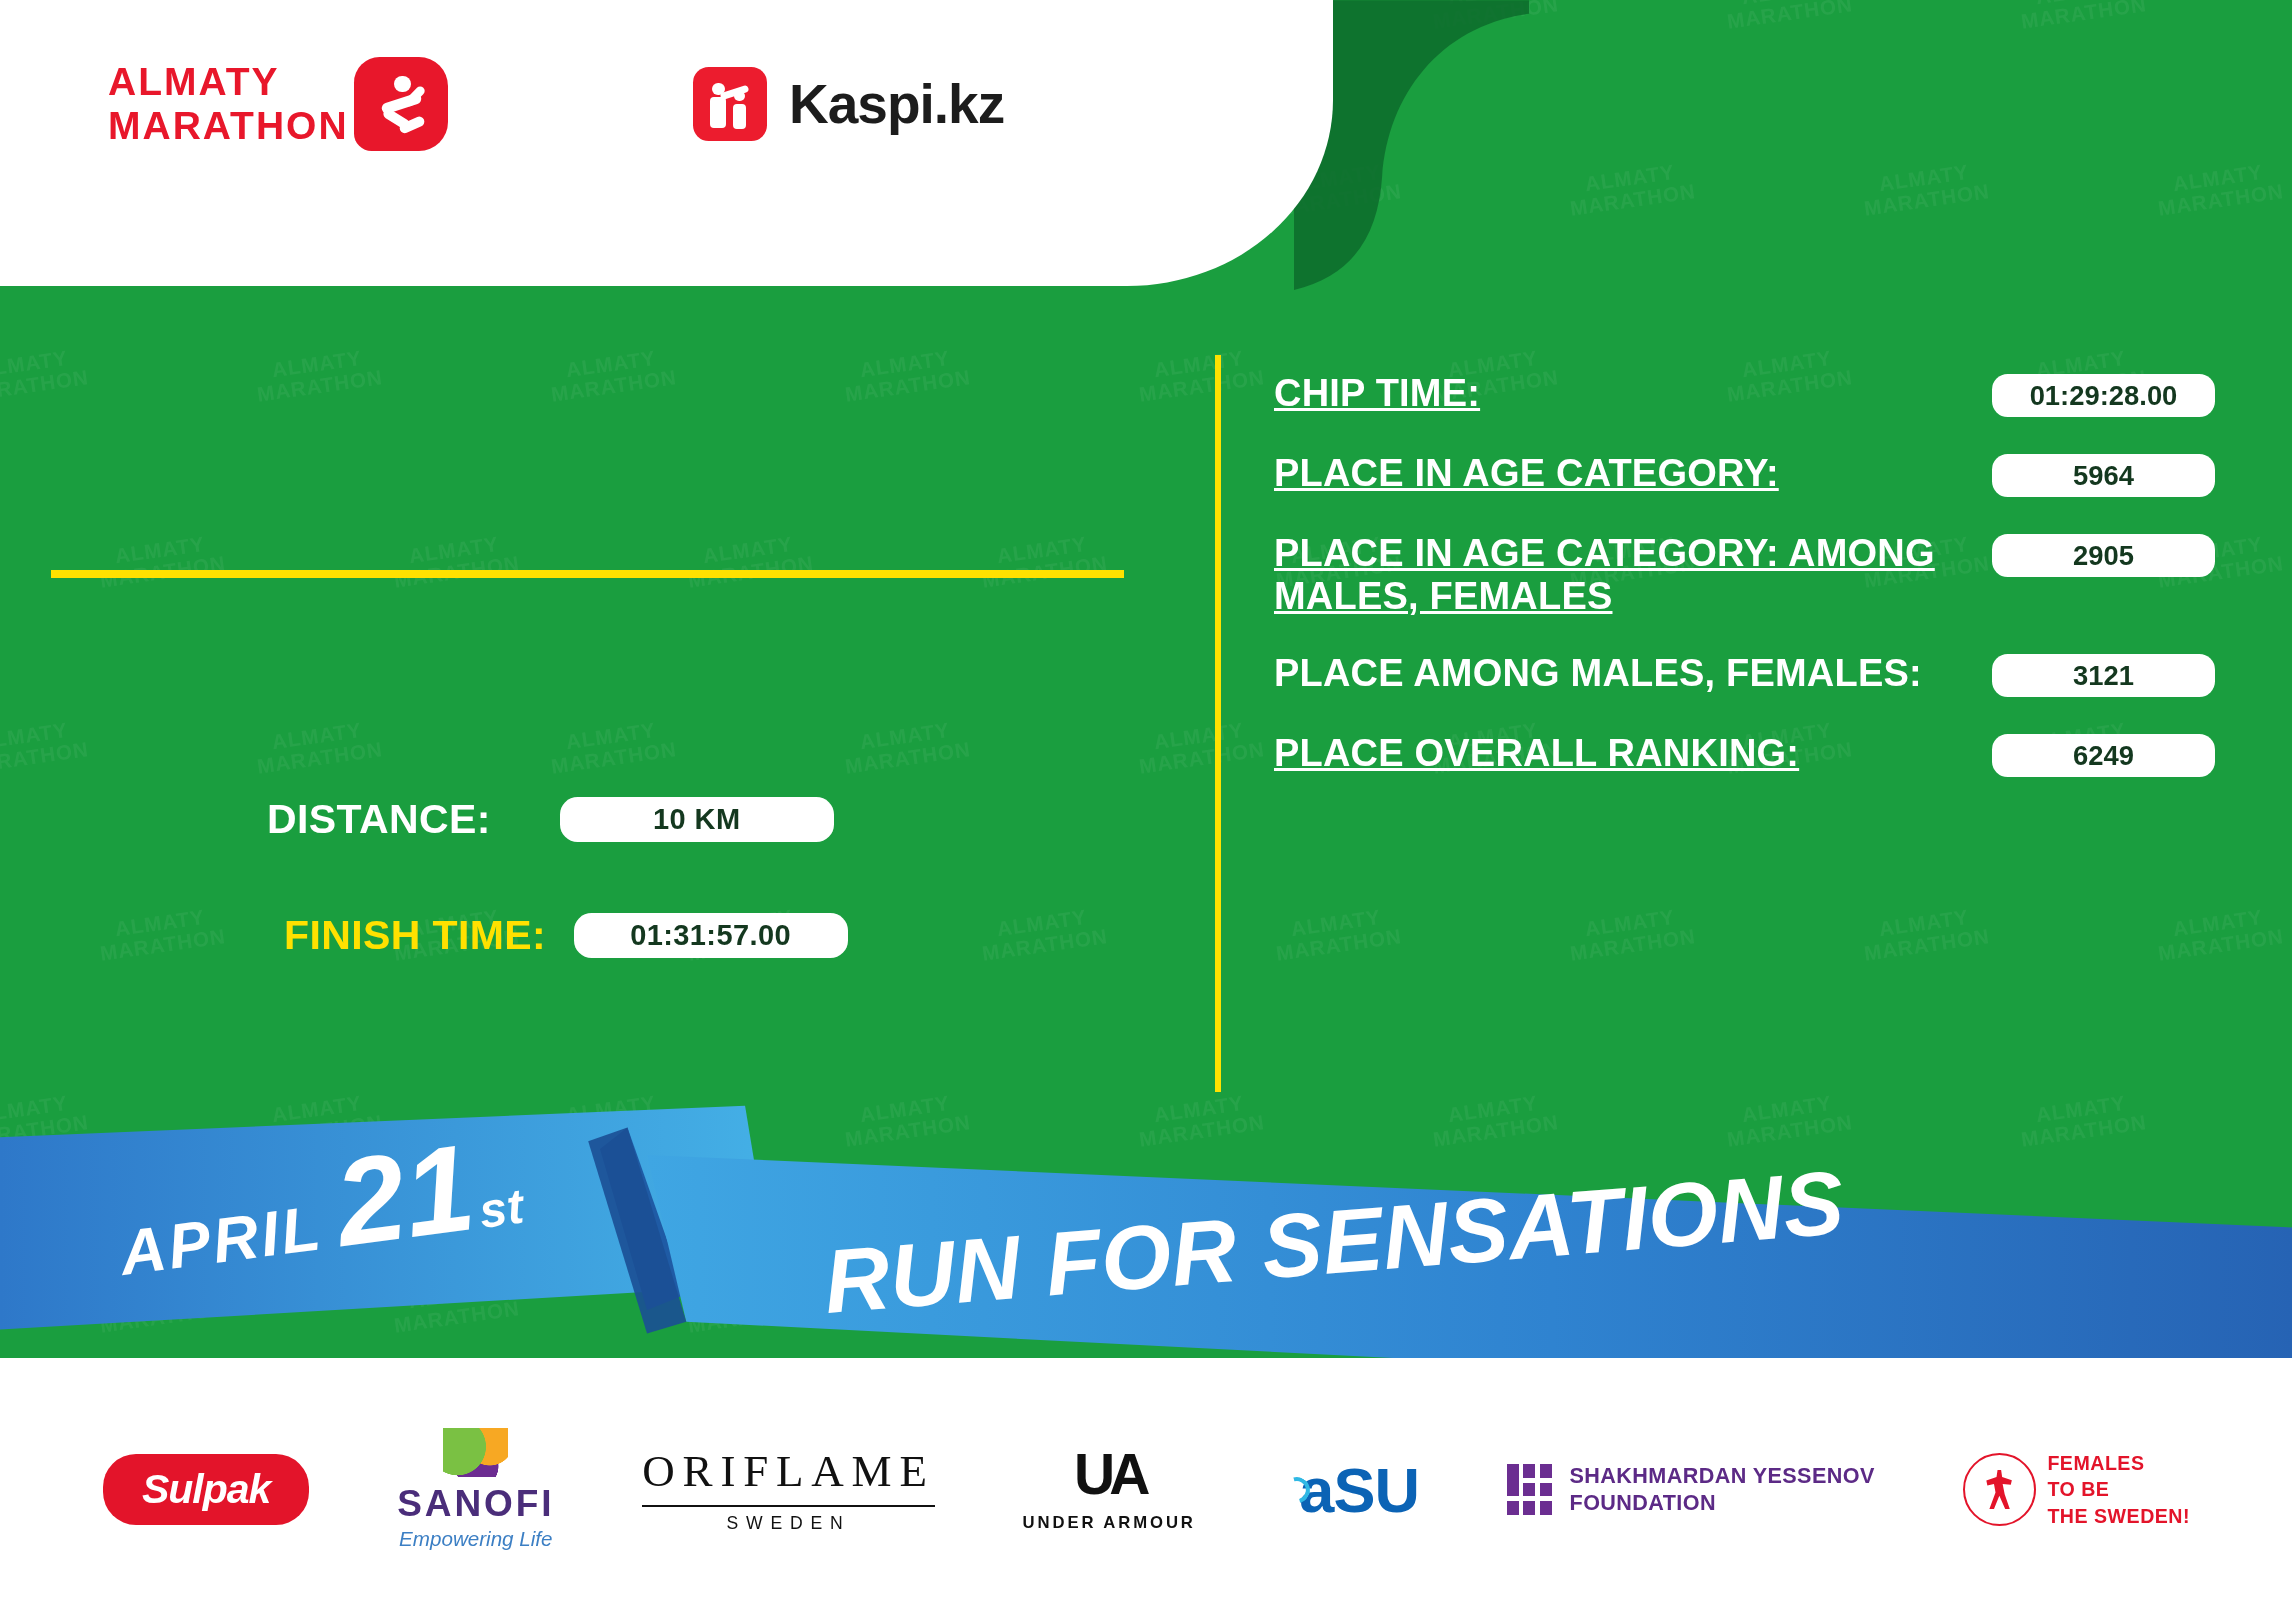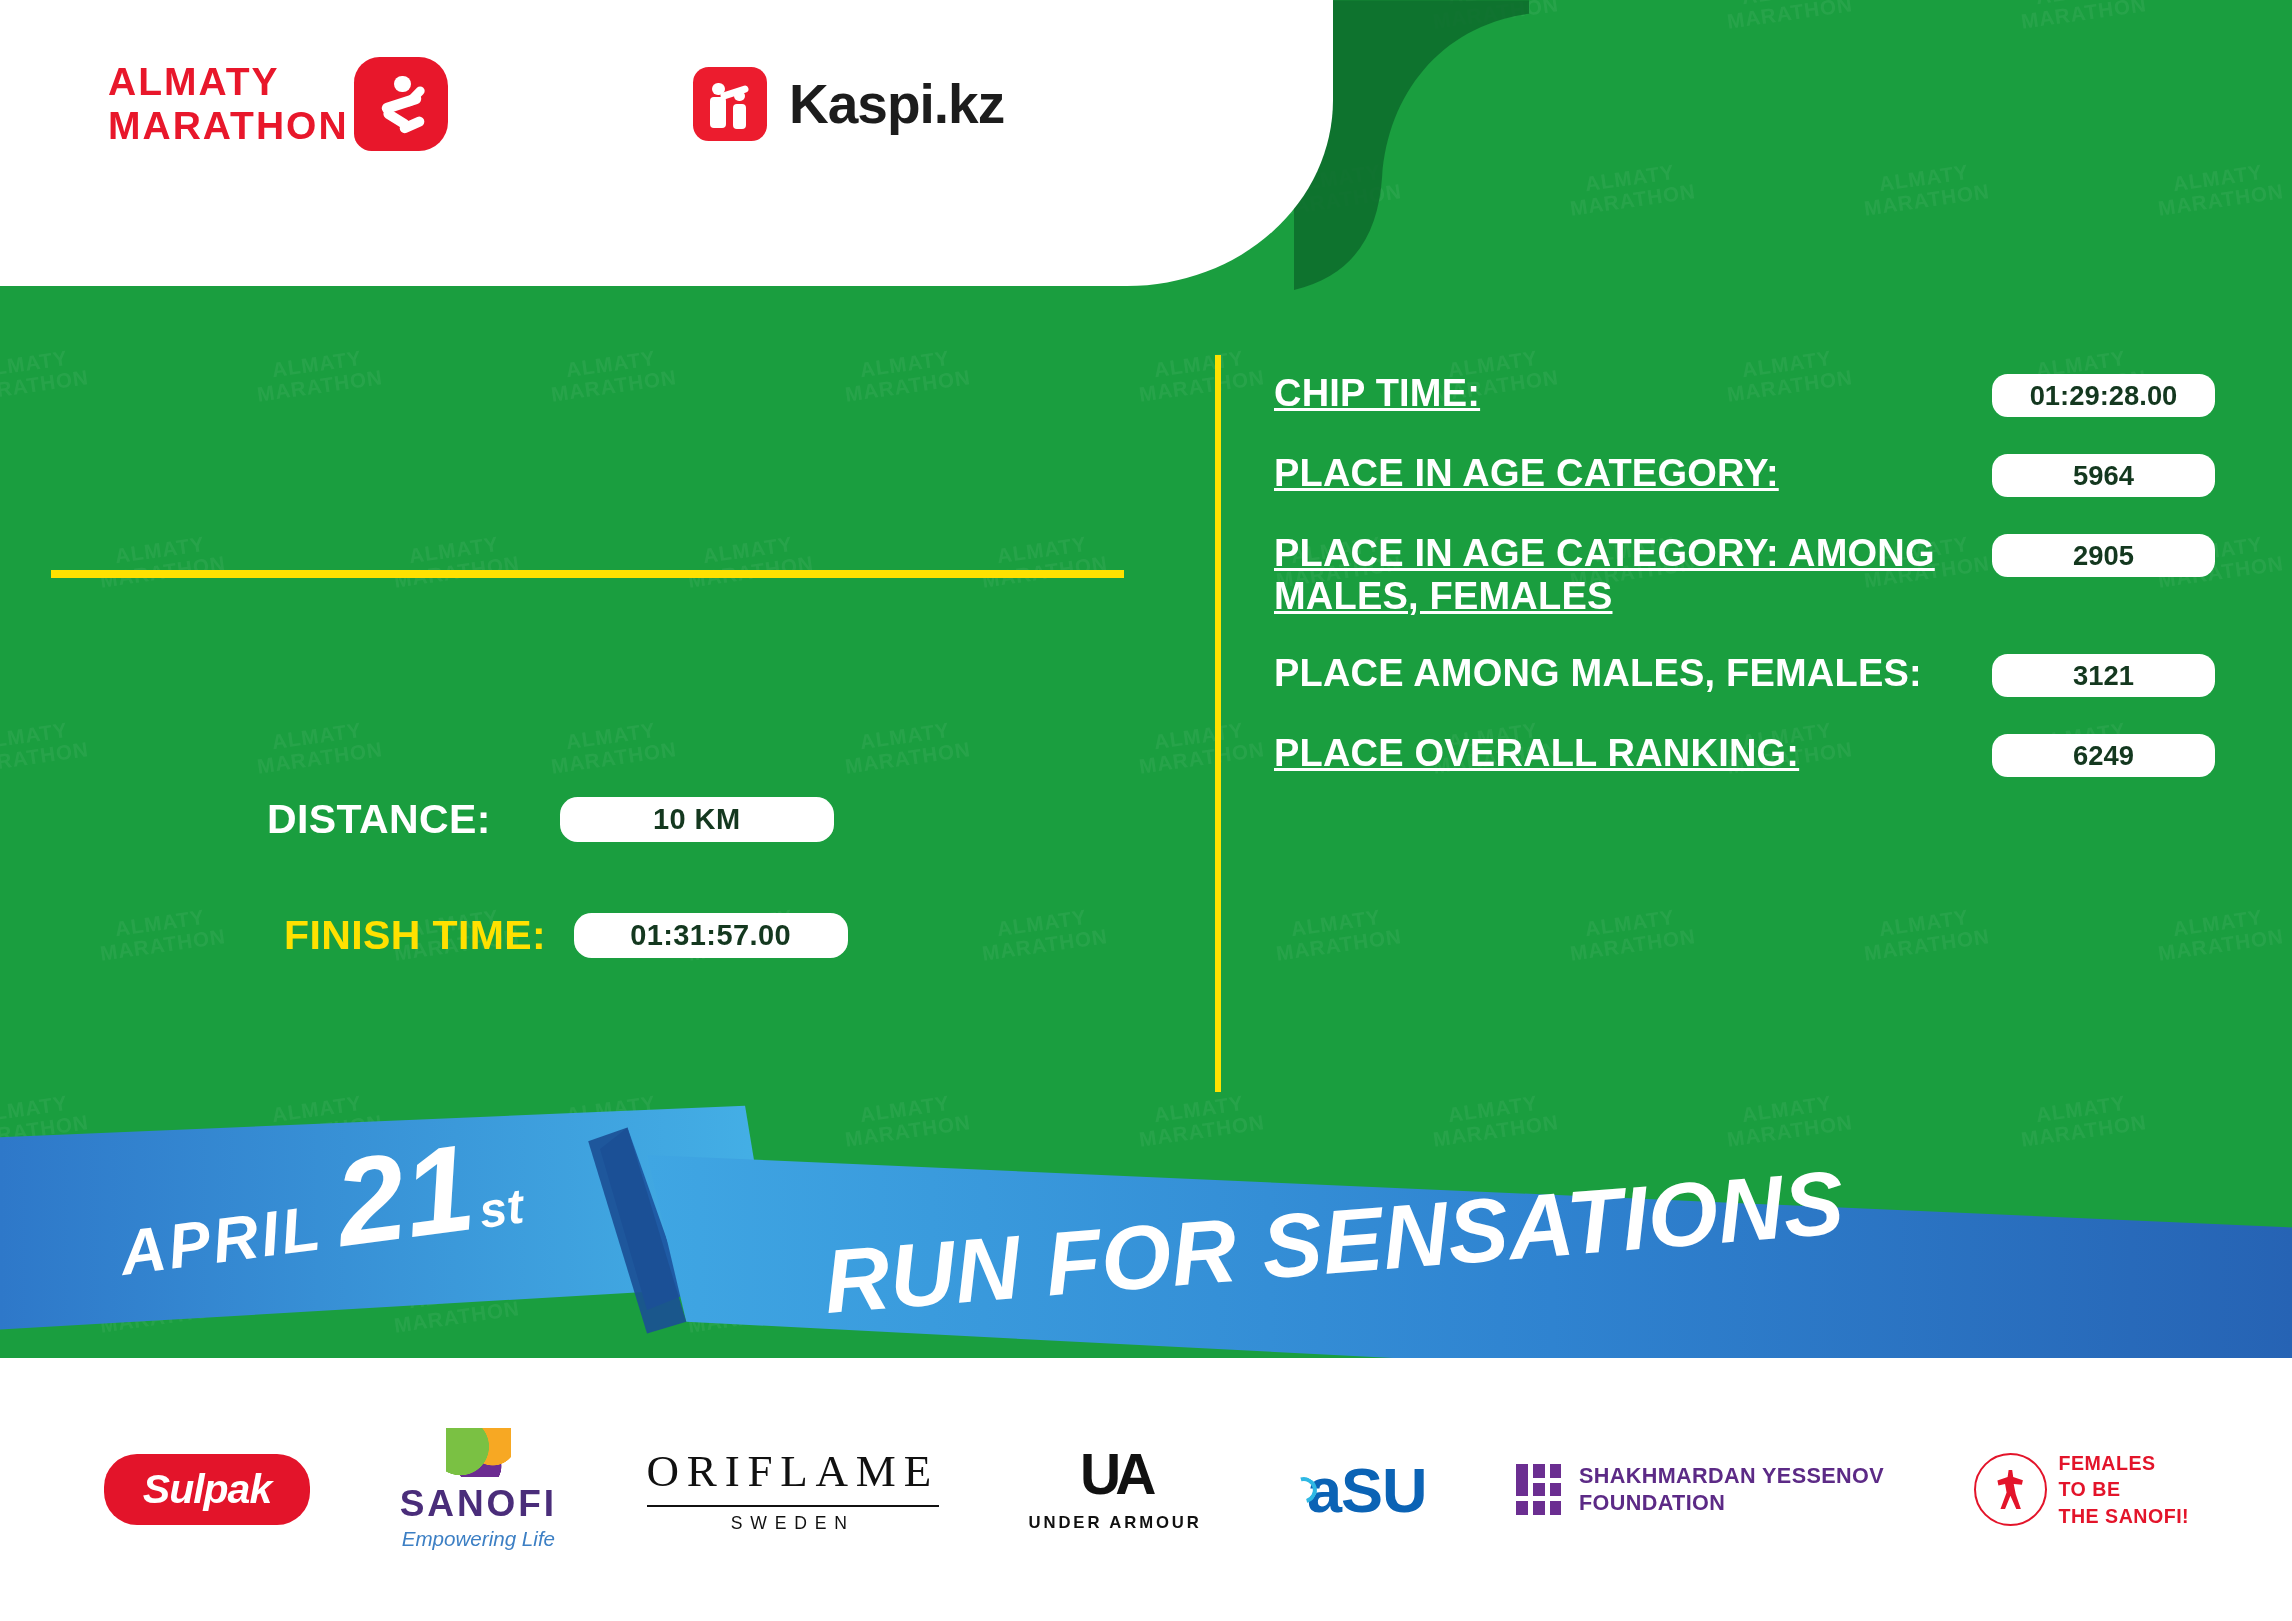--- a/index.html
+++ b/index.html
@@ -773,19 +773,19 @@
     </div>
 
     <div class="sponsor">
       <div class="cf">
         <div class="ring">
           <div class="fig"></div>
         </div>
         <div class="txt">
           <div>FEMALES</div>
           <div>TO BE</div>
-          <div>THE SANOFI!</div>
+          <div>THE SWEDEN!</div>
         </div>
       </div>
     </div>
   </div>
 </div>
 
 
 </body></html>

